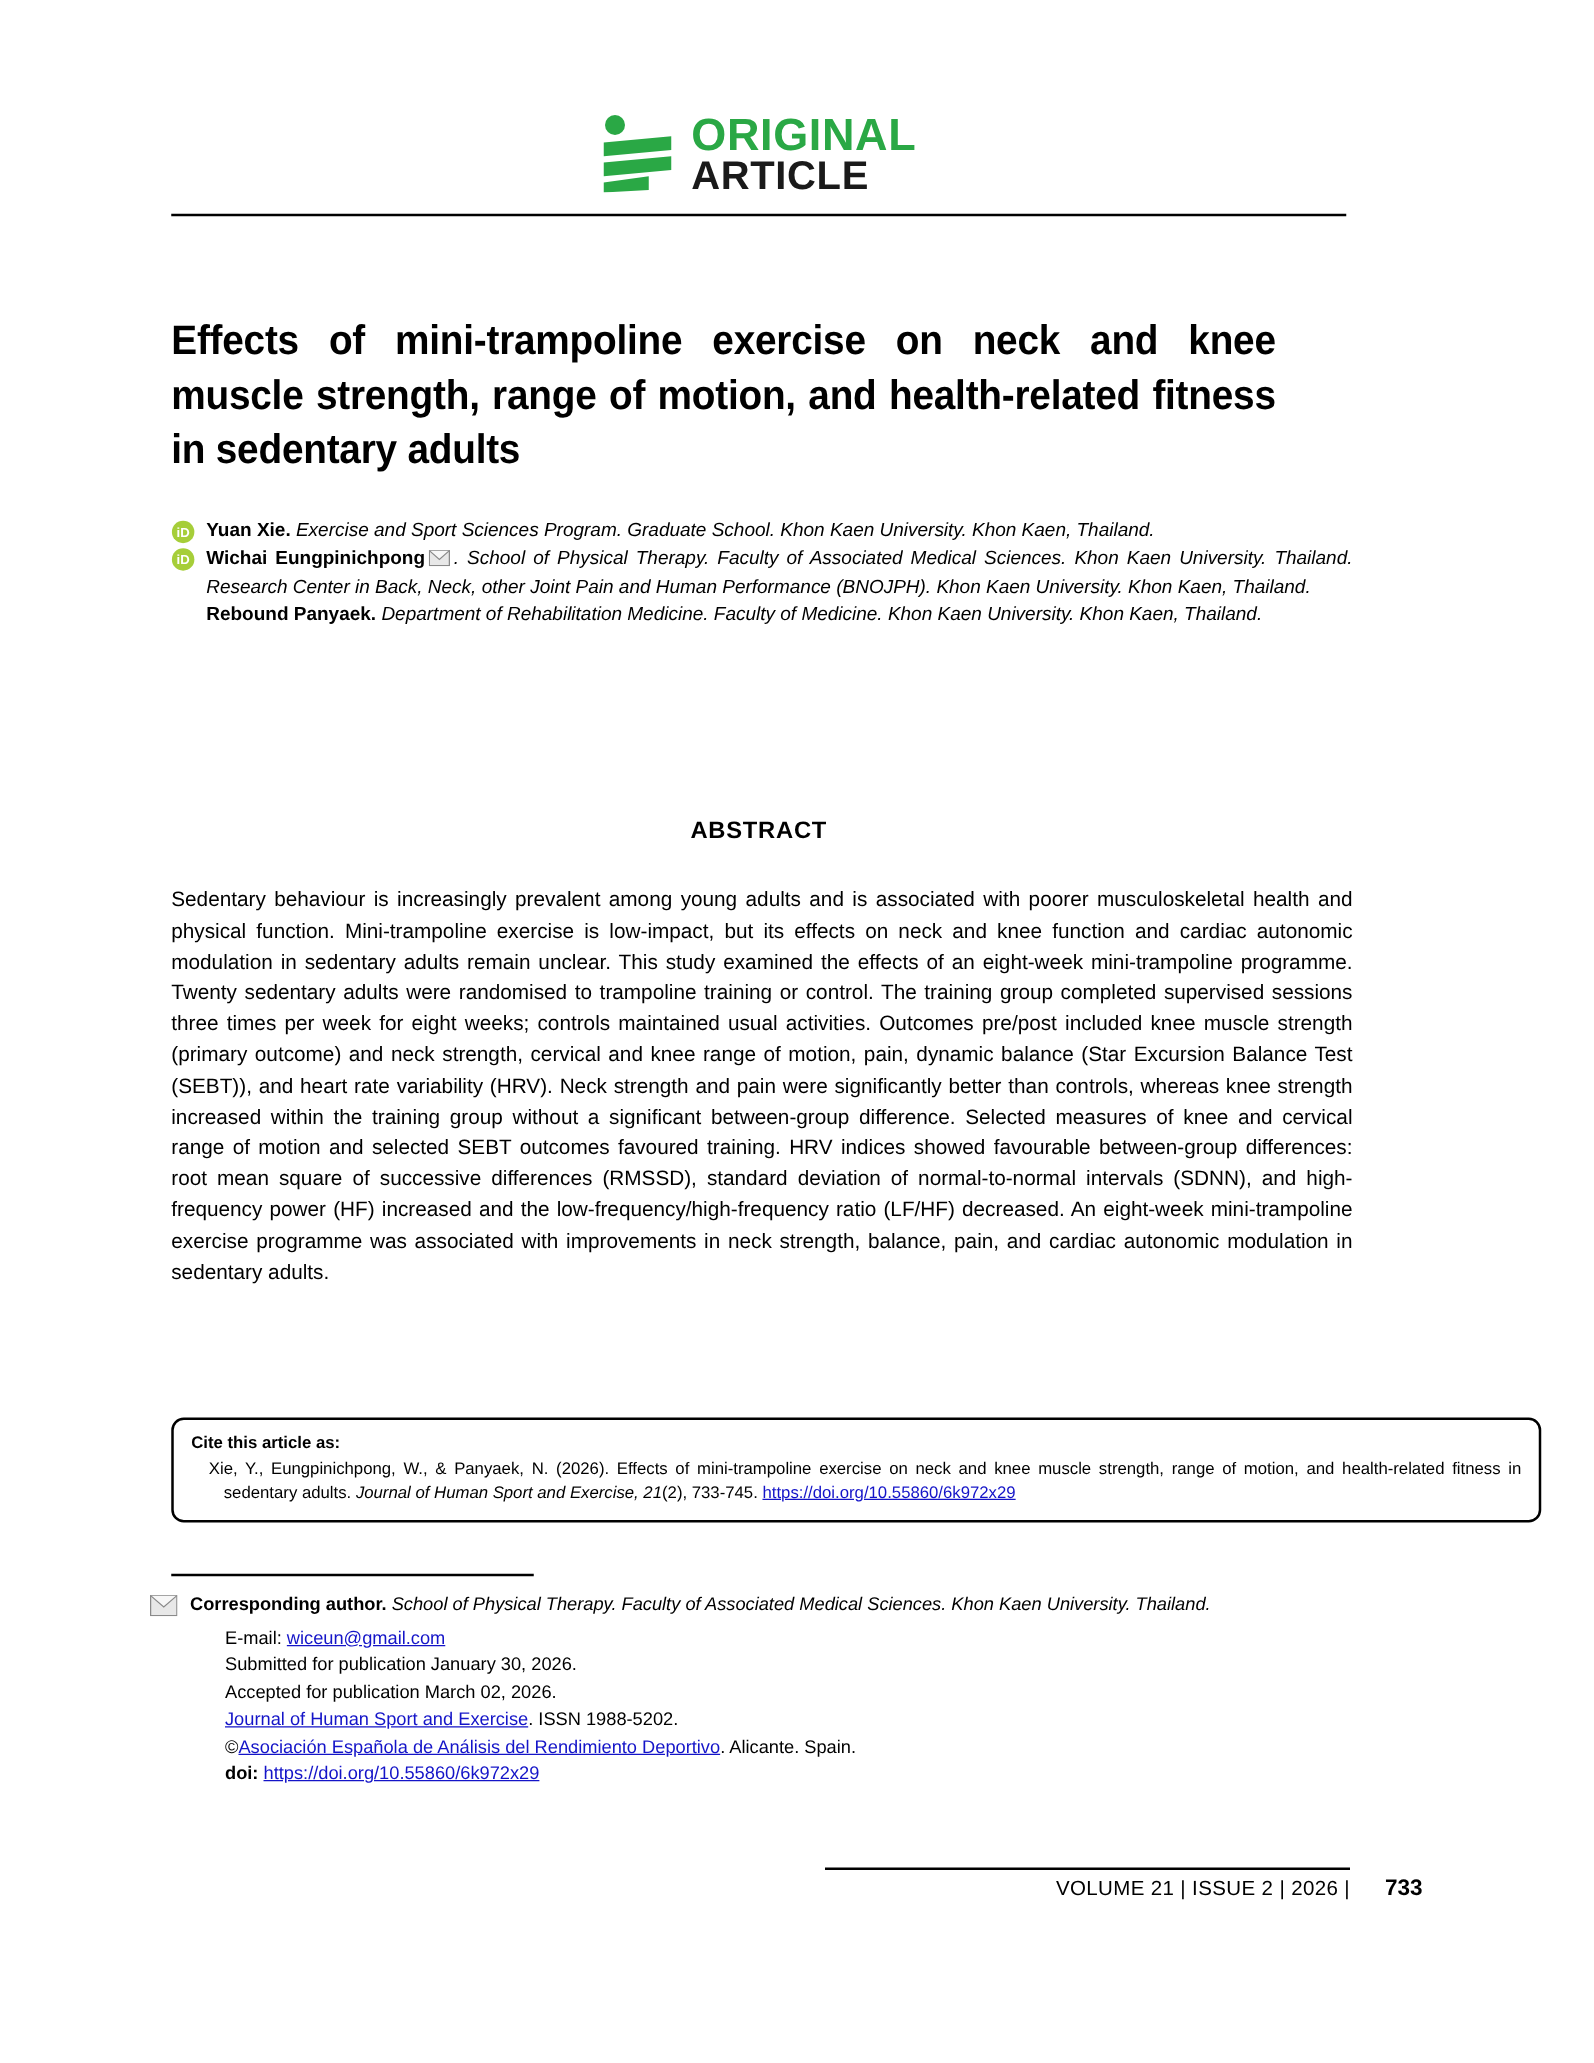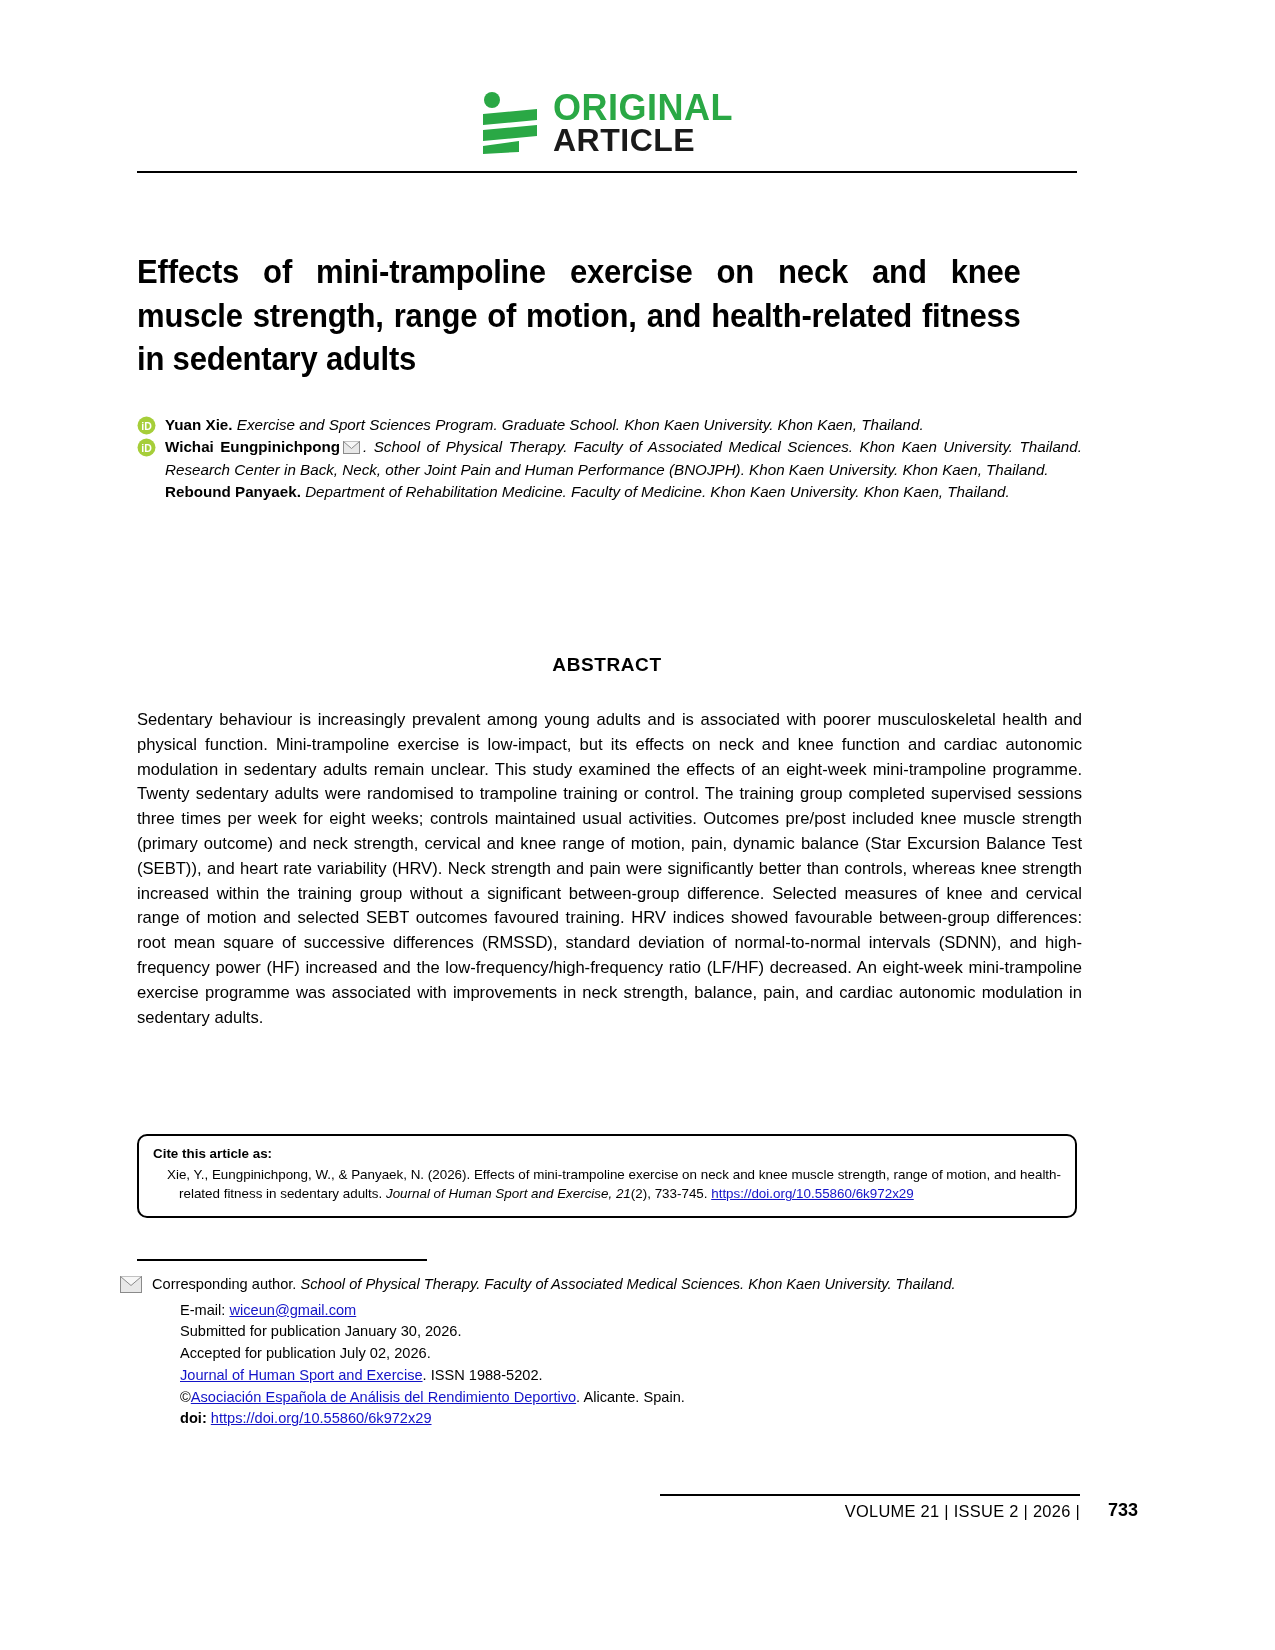--- a/index.html
+++ b/index.html
@@ -132,21 +132,21 @@
   }
   .keywords-line {
     margin-top: 2px;
   }
   .kw-label { font-weight: bold; }
 
   
   .cite-box {
     position: absolute;
     left: 137px; top: 1118px;
-    width: 940px;
+    width: 1096px;
     border: 2px solid #000000;
     border-radius: 10px;
     padding: 10px 14px 12px 14px;
   }
   .cite-title {
     font-size: 13.4px;
     font-weight: bold;
     margin-bottom: 4px;
   }
   .cite-body {
@@ -177,21 +177,21 @@
     width: 960px;
     font-size: 14.6px;
     line-height: 1.49;
   }
   .fn-first {
     display: flex;
     align-items: flex-start;
     gap: 6px;
   }
   .fn-envelope { min-width: 26px; padding-top: 2px; }
-  .fn-label { font-weight: normal; }
+  .fn-label { font-weight: bold; }
   .fn-aff { font-style: italic; }
   .fn-lines { padding-left: 60px; }
   .fn-lines div { white-space: nowrap; }
   .fn-doi-label { font-weight: bold; }
 
   
   .footer-rule {
     position: absolute;
     left: 660px; top: 1478px;
     width: 420px;
@@ -290,21 +290,21 @@
     <div class="fn-first">
       <span class="fn-envelope"><svg width="22" height="17" viewBox="0 0 22 17">
             <rect x="0.5" y="0.5" width="21" height="16" fill="#e8e8e8" stroke="#8a8a8a"></rect>
             <path d="M0.5 0.5 L11 9.5 L21.5 0.5" fill="#f7f7f7" stroke="#8a8a8a"></path>
           </svg></span>
       <span><span class="fn-label">Corresponding author.</span><span class="fn-aff"> School of Physical Therapy. Faculty of Associated Medical Sciences. Khon Kaen University. Thailand.</span></span>
     </div>
     <div class="fn-lines">
       <div><span>E-mail: </span><a class="link" href="#">wiceun@gmail.com</a></div>
       <div>Submitted for publication January 30, 2026.</div>
-      <div>Accepted for publication July 02, 2026.</div>
+      <div>Accepted for publication March 02, 2026.</div>
       <div><a class="link" href="#">Journal of Human Sport and Exercise</a><span>. ISSN 1988-5202.</span></div>
       <div><span>©</span><a class="link" href="#">Asociación Española de Análisis del Rendimiento Deportivo</a><span>. Alicante. Spain.</span></div>
       <div><span class="fn-doi-label">doi: </span><a class="link" href="#">https://doi.org/10.55860/6k972x29</a></div>
     </div>
   </div>
 
   <div class="footer-rule"></div>
   <div class="footer-meta">VOLUME 21 | ISSUE 2 | 2026 |</div>
   <div class="footer-page">733</div>
 

